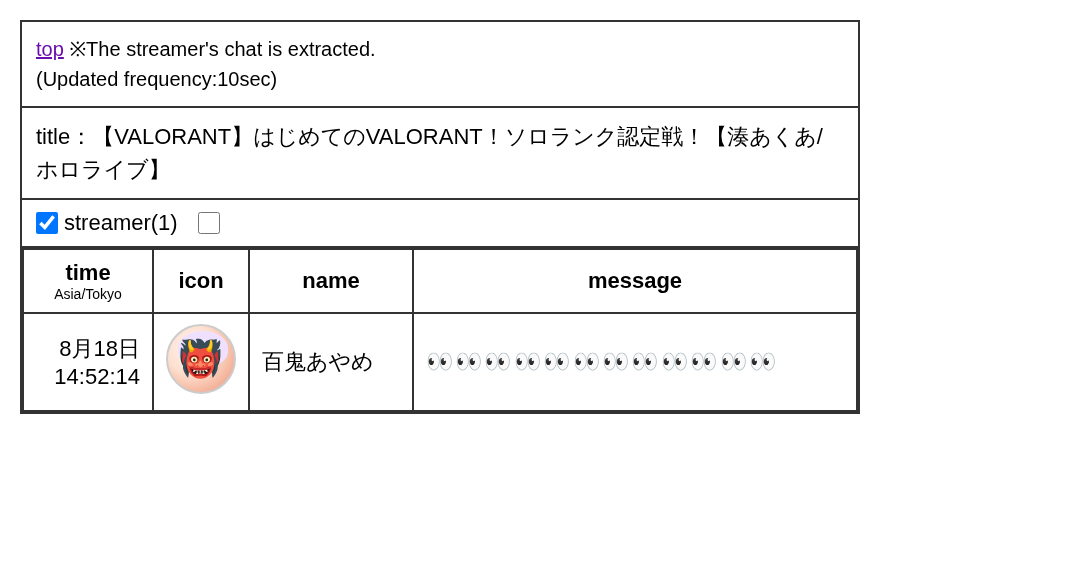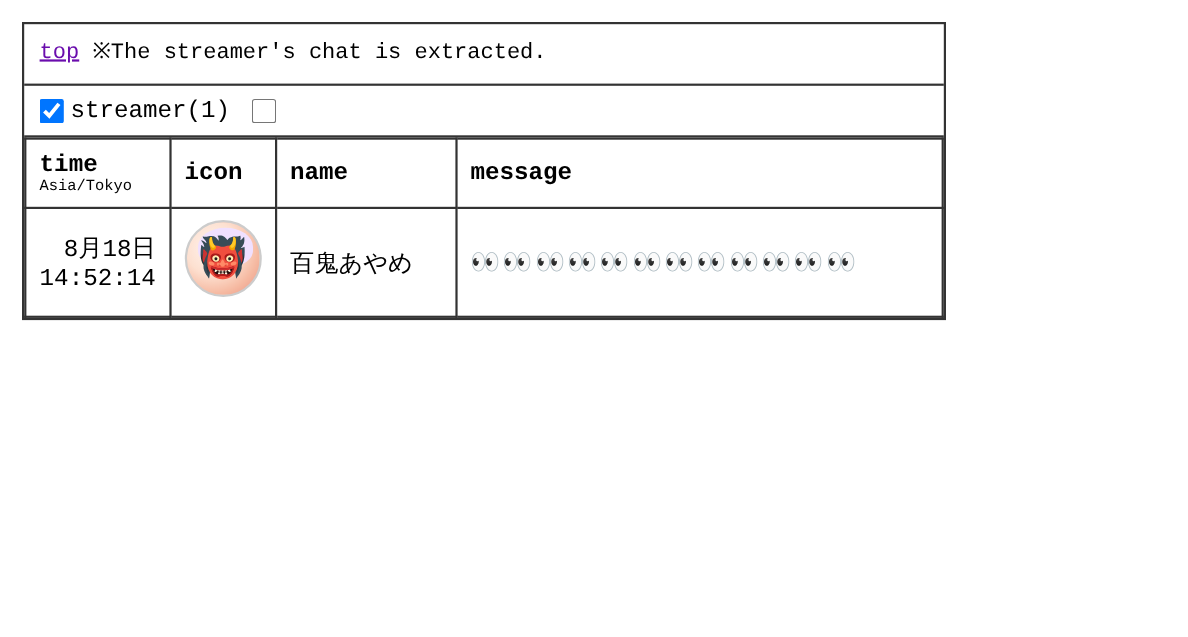--- a/index.html
+++ b/index.html
@@ -1,19 +1,18 @@
 <!DOCTYPE html>
 <html><head>
   <meta charset="utf-8">
   <style>
     * {
       box-sizing: border-box;
       margin: 0;
       padding: 0;
-      font-family: Liberation Mono, monospace;
     }
 
     body {
       background: #fff;
       font-family: 'Segoe UI', Arial, sans-serif;
       font-size: 18px;
       width: 1080px;
       min-height: 579px;
       display: flex;
       align-items: flex-start;
@@ -68,21 +67,21 @@
     }
 
     .chat-table {
       width: 100%;
       border-collapse: collapse;
     }
 
     .chat-table th {
       border: 2px solid #333;
       padding: 10px 12px;
-      text-align: left;
+      text-align: center;
       font-size: 22px;
       font-weight: bold;
       background: #fff;
     }
 
     .th-time {
       width: 130px;
     }
 
     .th-time .sub-label {
@@ -164,22 +163,26 @@
   </style>
 </head>
 <body>
 
 <div class="main-container">
 
   <div class="info-box">
     <a href="#">top</a>
     <span>※The streamer's chat is extracted.</span>
     <br>
+    <span>(Updated frequency:10sec)</span>
   </div>
 
+  <div class="title-box">
+    <span>title：【VALORANT】はじめてのVALORANT！ソロランク認定戦！【湊あくあ/ホロライブ】</span>
+  </div>
 
   <div class="filter-row">
     <div class="filter-item">
       <input type="checkbox" checked="" style="">
       <span>streamer(1)</span>
     </div>
     <div class="filter-item">
       <input type="checkbox" style="">
     </div>
   </div>

